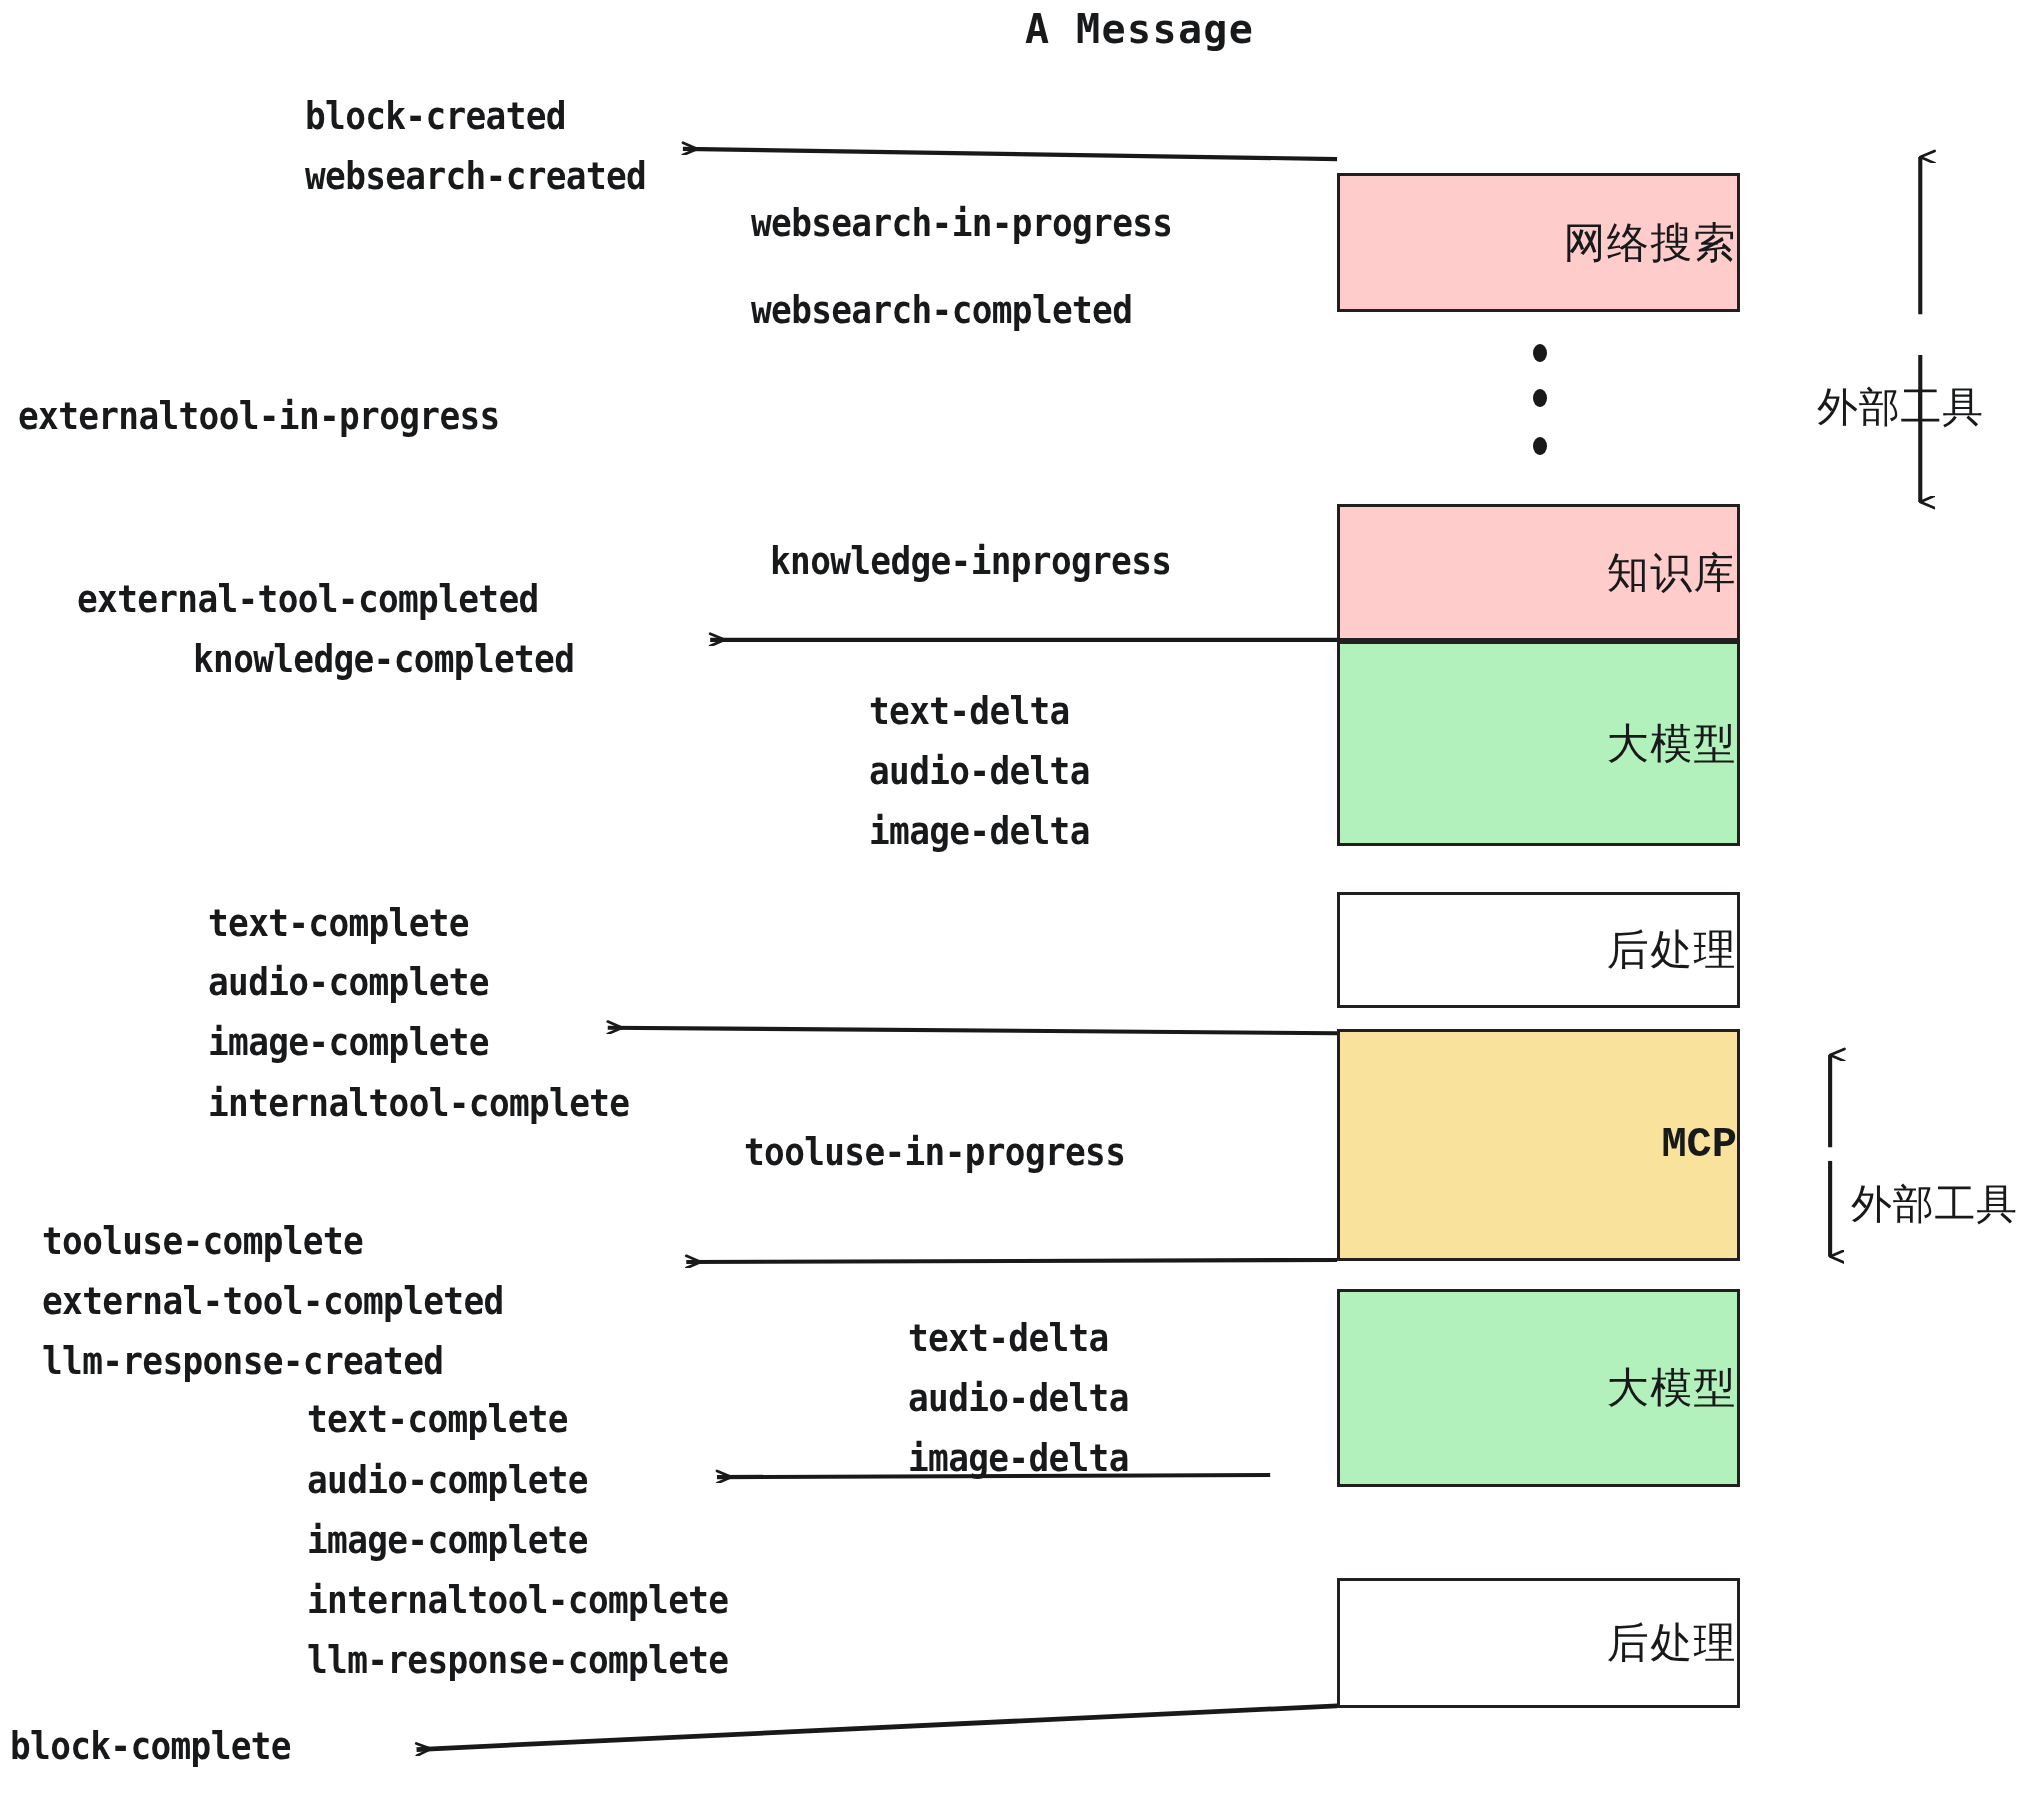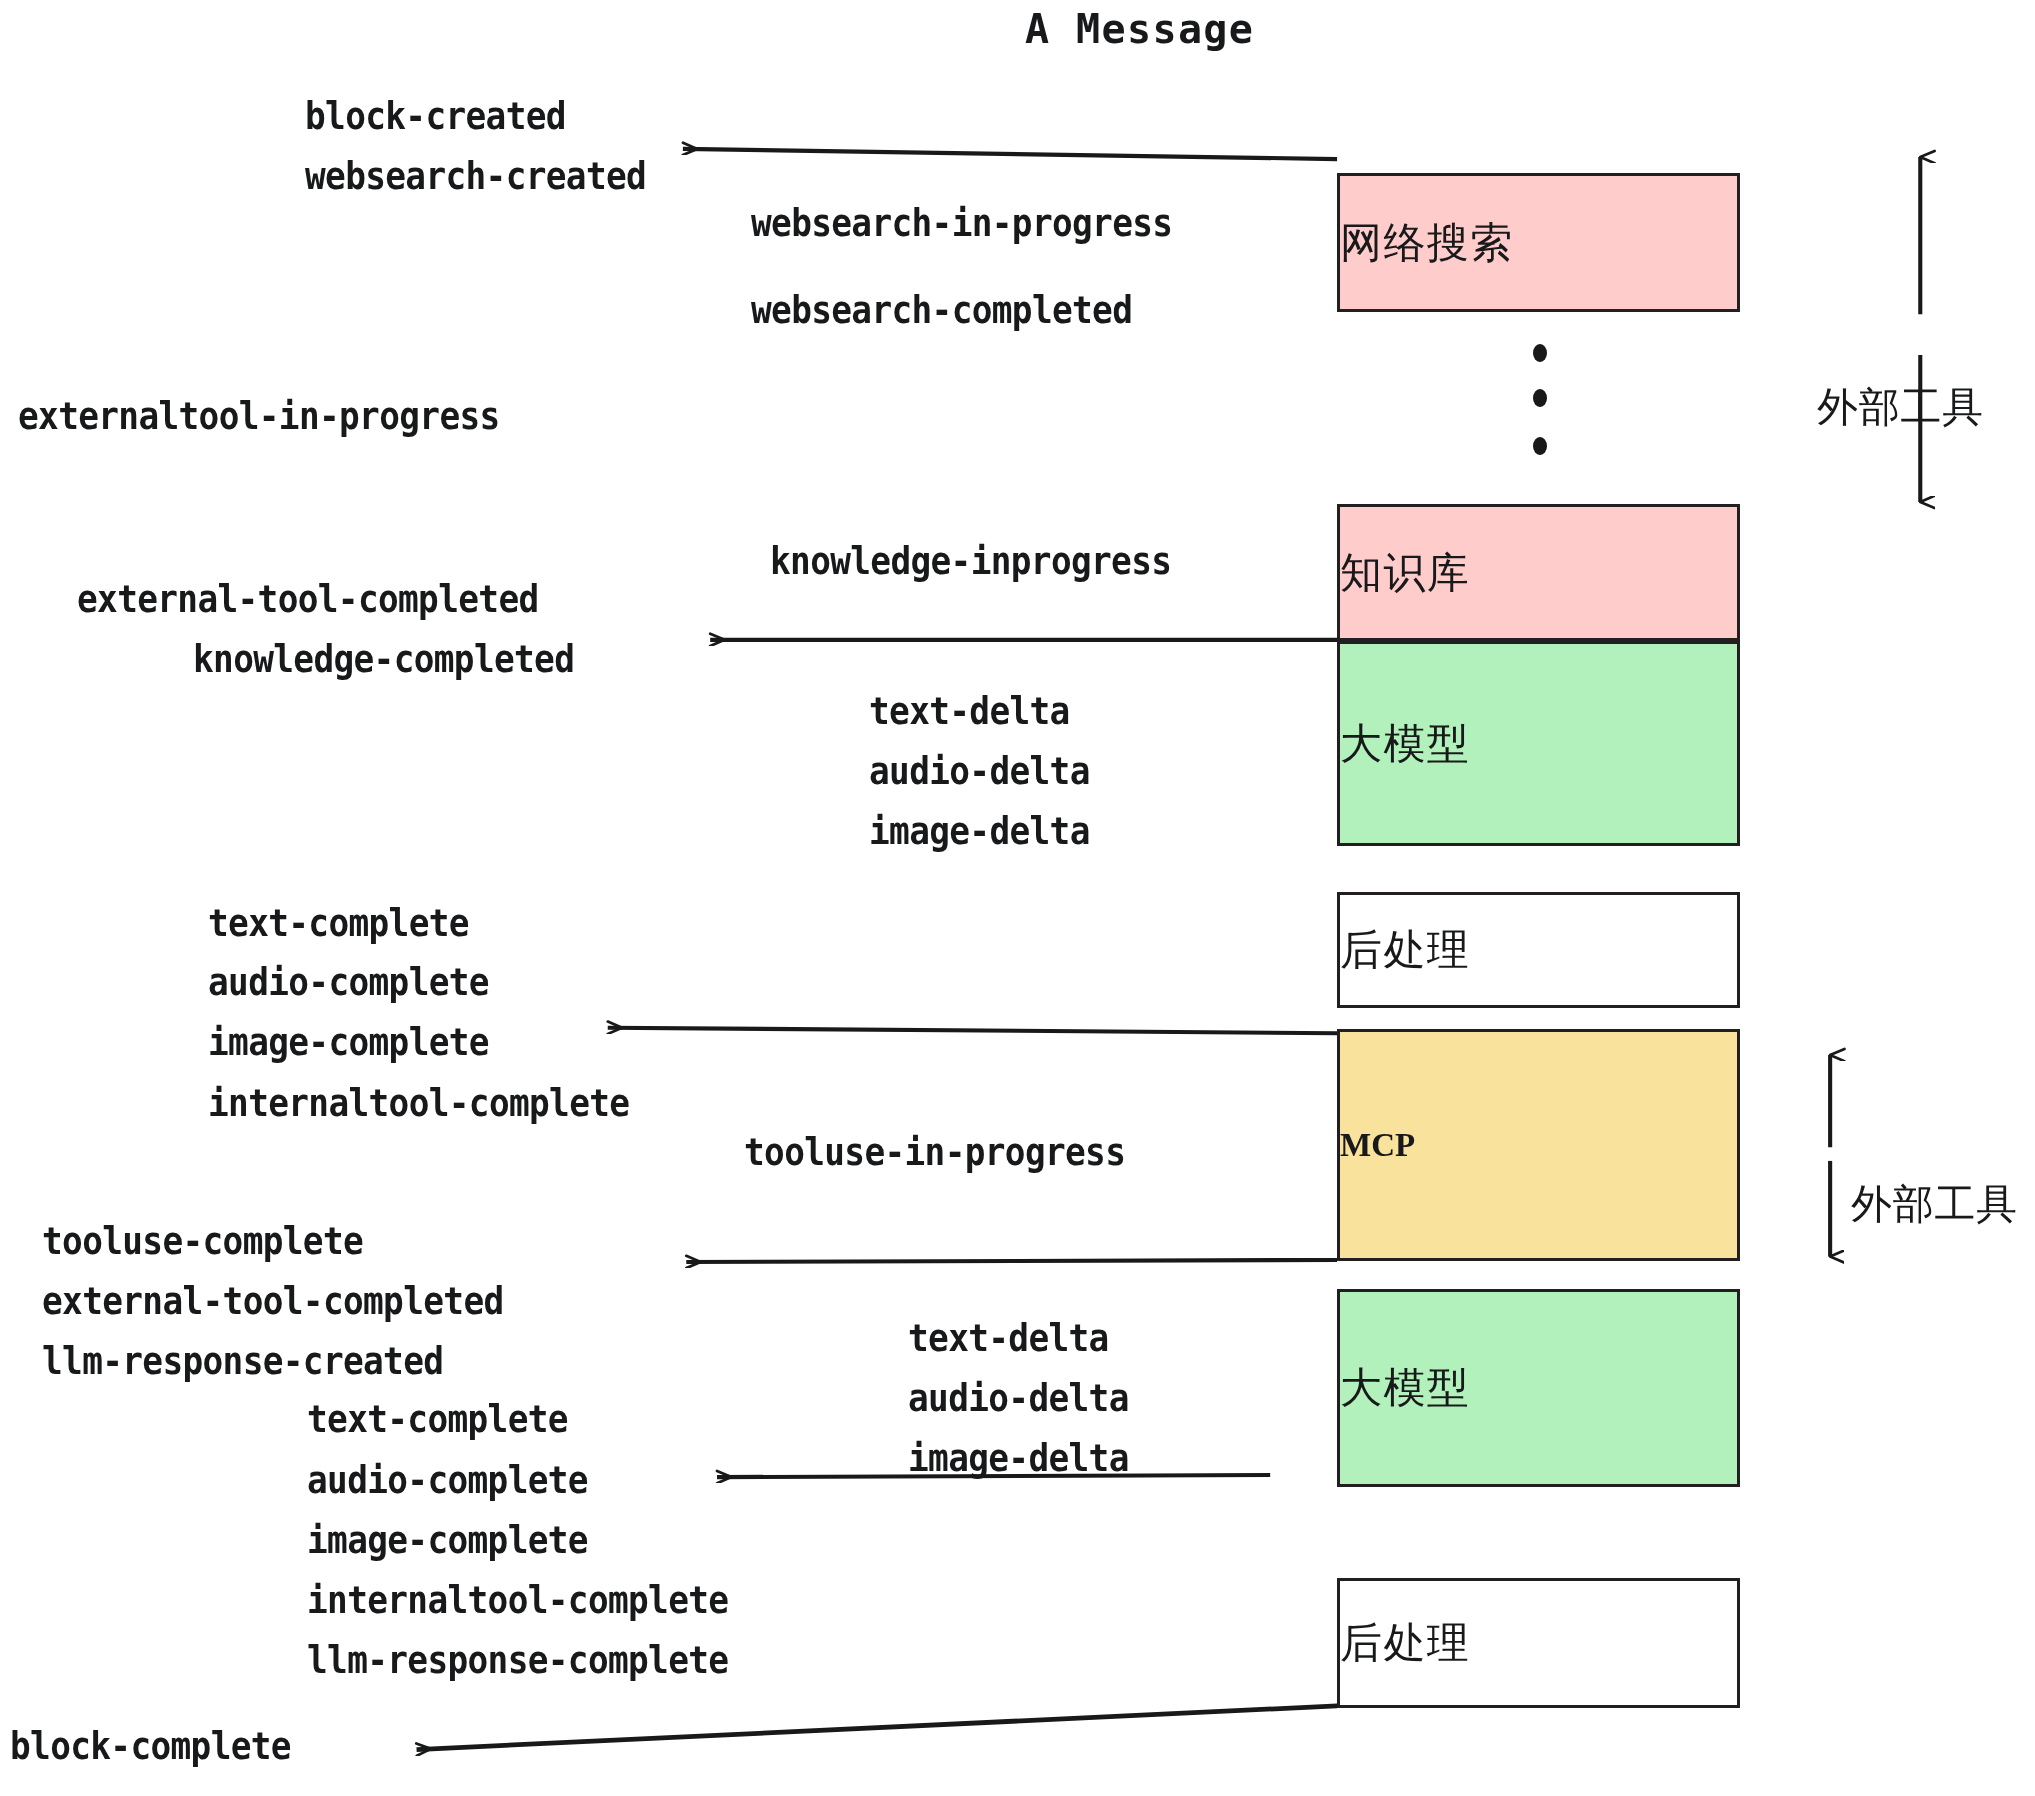--- a/index.html
+++ b/index.html
@@ -43,31 +43,31 @@
     color: #18191a;
     white-space: nowrap;
     letter-spacing: 1.4px;
   }
   .node {
     position: absolute;
     box-sizing: border-box;
     border: 3.4px solid #231f20;
     display: flex;
     align-items: center;
-    justify-content: flex-start;
+    justify-content: flex-end;
     font-family: "DejaVu Sans", sans-serif;
     font-size: 42px;
     color: #18191a;
     font-weight: 400;
     letter-spacing: 1.4px;
   }
   .node.mcp-label {
-    font-family: Liberation Serif, serif;
+    font-family: Liberation Mono, monospace;
     font-weight: 700;
-    font-size: 33px;
+    font-size: 42px;
     letter-spacing: 0;
   }
   .side-label {
     position: absolute;
     font-family: Liberation Serif, serif;
     font-size: 41px;
     color: #18191a;
     white-space: nowrap;
     letter-spacing: 0.7px;
     margin-top: 47px;

